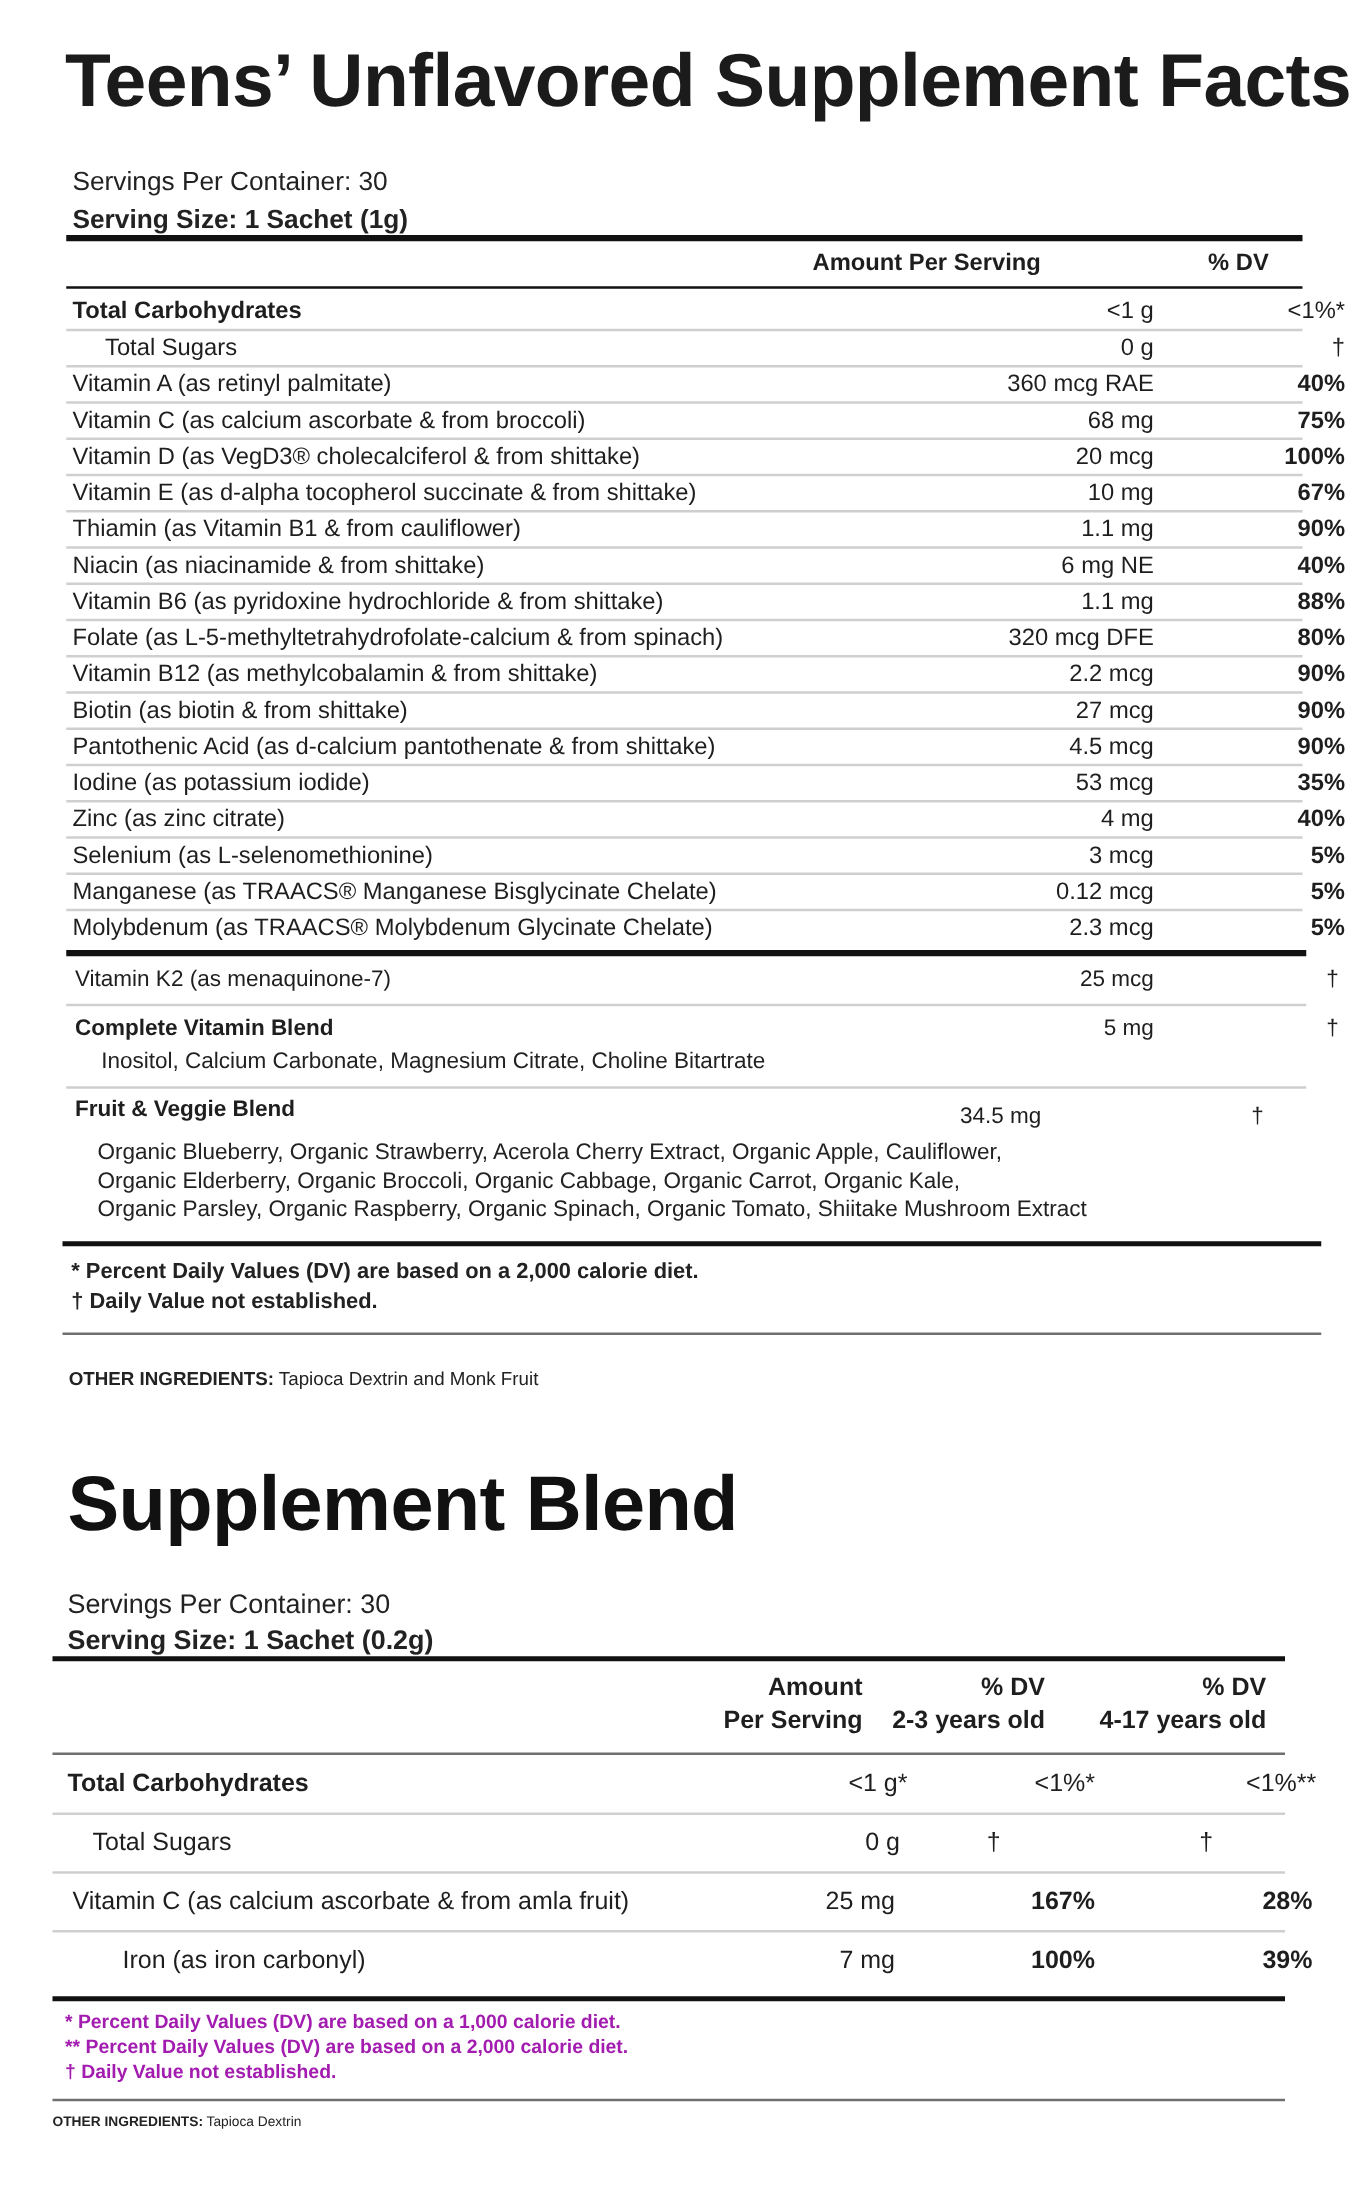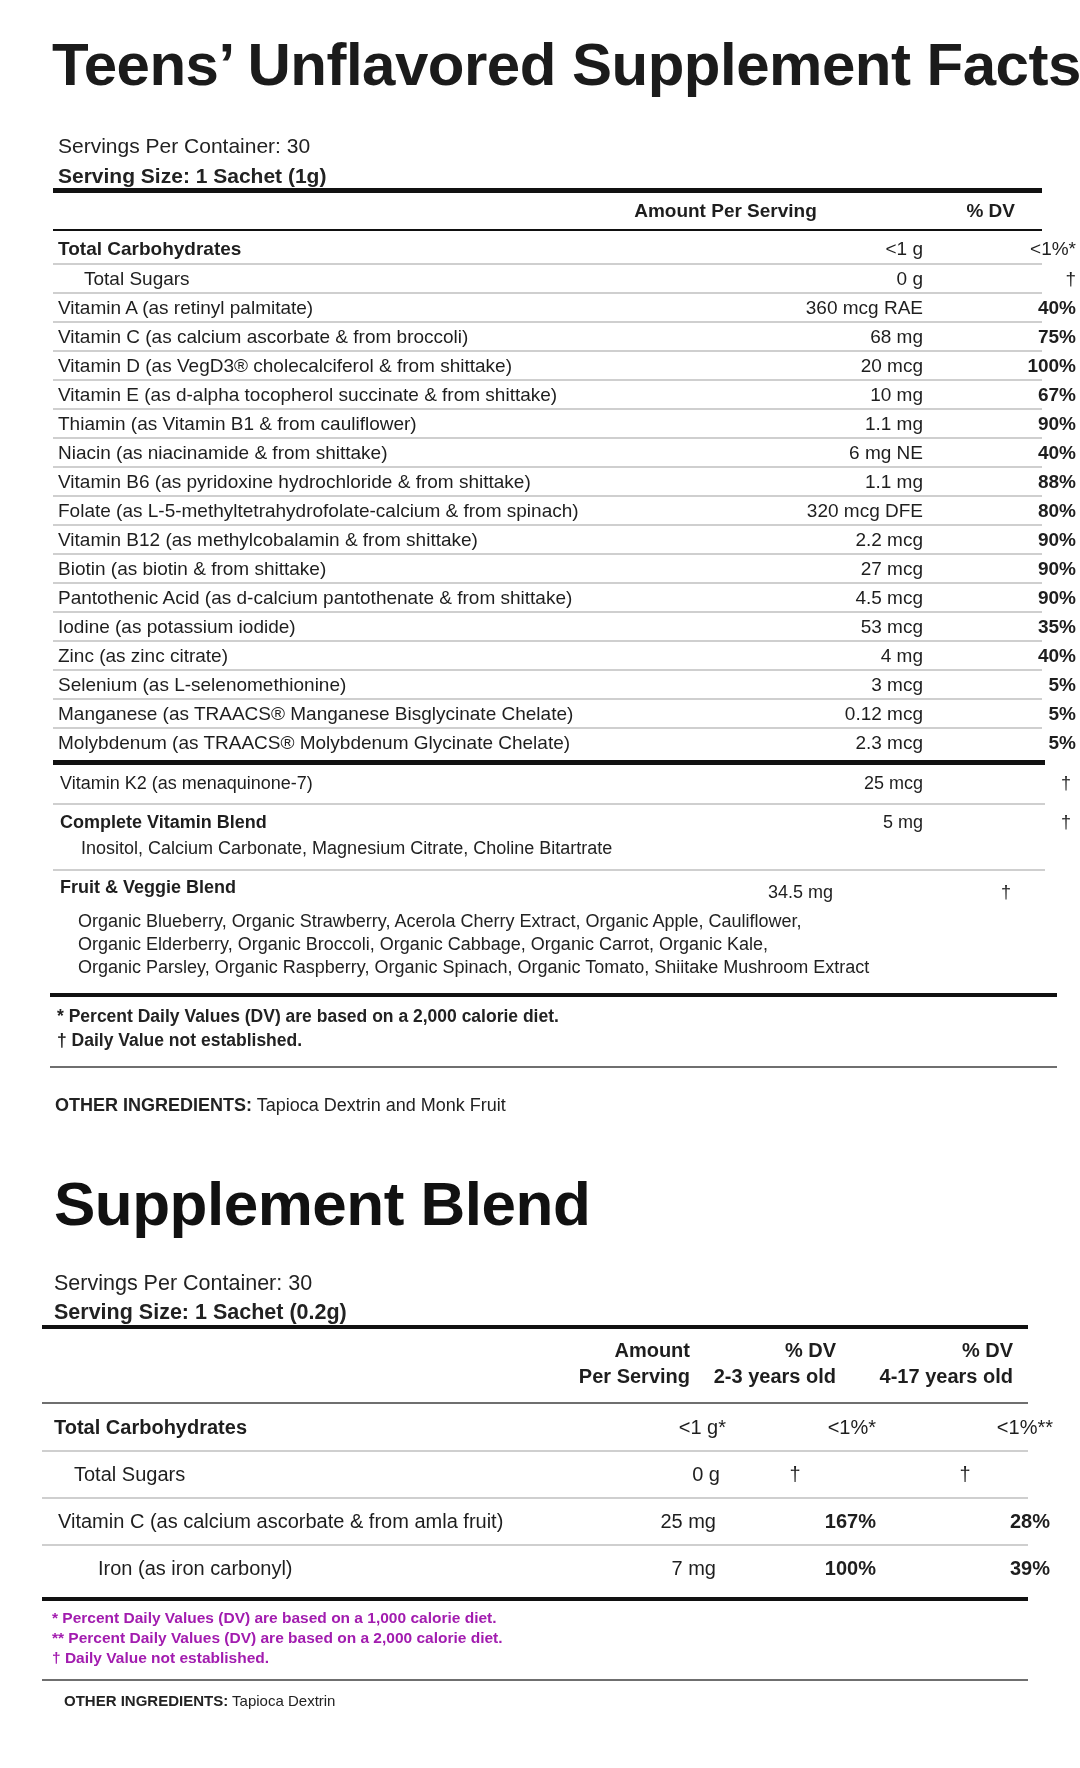--- a/index.html
+++ b/index.html
@@ -17,35 +17,35 @@
   .row .name { position:absolute; left:0; }
   .row .amt { position:absolute; text-align:right; }
   .row .dv { position:absolute; text-align:right; font-weight:700; }
   .row.boldname .name { font-weight:700; }
   .t1 .amt { left:650px; width:215px; }
   .t1 .dv { left:900px; width:118px; }
   .sub { font-size:19px; white-space:nowrap; color:#222; }
   .hdr { font-size:19px; font-weight:700; white-space:nowrap; }
   .foot { font-size:17.5px; font-weight:700; white-space:nowrap; color:#222; }
   .foot2 { font-size:15.5px; font-weight:700; white-space:nowrap; color:#a21caf; }
-  .other { font-size:18px; white-space:nowrap; color:#222; }
+  .other { font-size:15px; white-space:nowrap; color:#222; }
   .other b { font-weight:700; }
   .t2 { position:absolute; left:40px; width:988px; font-size:20px; white-space:nowrap; }
   .t2 .c { position:absolute; text-align:right; }
 </style>
 </head>
 <body>
 
 <div>
   <div class="abs title1">Teens’ Unflavored Supplement Facts</div>
   <div class="abs meta" style="left:58px;top:118px;">Servings Per Container: 30</div>
   <div class="abs meta bold" style="left:58px;top:148px;">Serving Size: 1 Sachet (1g)</div>
 
   <div class="rule" style="left:53px;top:188px;width:989px;height:5px;"></div>
-  <div class="abs hdr" style="left:618px;top:200px;width:215px;text-align:center;">Amount Per Serving</div>
+  <div class="abs hdr" style="left:650px;top:200px;width:215px;text-align:left;">Amount Per Serving</div>
   <div class="abs hdr" style="left:900px;top:200px;width:115px;text-align:right;">% DV</div>
   <div class="rule" style="left:53px;top:229px;width:989px;height:2px;"></div>
 
   <div class="row t1 boldname" style="top:234px;">
     <span class="name">Total Carbohydrates</span>
     <span class="amt">&lt;1 g</span>
     <span class="dv" style="font-weight:400">&lt;1%*</span>
   </div>
   <div class="rule thin" style="left:53px;top:263px;width:989px;"></div>
   <div class="row t1" style="top:264px;">
@@ -235,16 +235,16 @@
     <span class="c" style="left:850px;width:160px;font-weight:700;">39%</span>
   </div>
 
   <div class="rule" style="left:42px;top:1597px;width:986px;height:4px;"></div>
 
   <div class="abs foot2" style="left:52px;top:1609px;">* Percent Daily Values (DV) are based on a 1,000 calorie diet.</div>
   <div class="abs foot2" style="left:52px;top:1629px;">** Percent Daily Values (DV) are based on a 2,000 calorie diet.</div>
   <div class="abs foot2" style="left:52px;top:1649px;">† Daily Value not established.</div>
   <div class="rule mid" style="left:42px;top:1679px;width:986px;"></div>
 
-  <div class="abs other" style="left:64px;top:1692px;font-size:15px;">
+  <div class="abs other" style="left:42px;top:1692px;font-size:11px;">
     <b>OTHER INGREDIENTS:</b><span> Tapioca Dextrin</span>
   </div>
 </div>
 
 </body></html>

